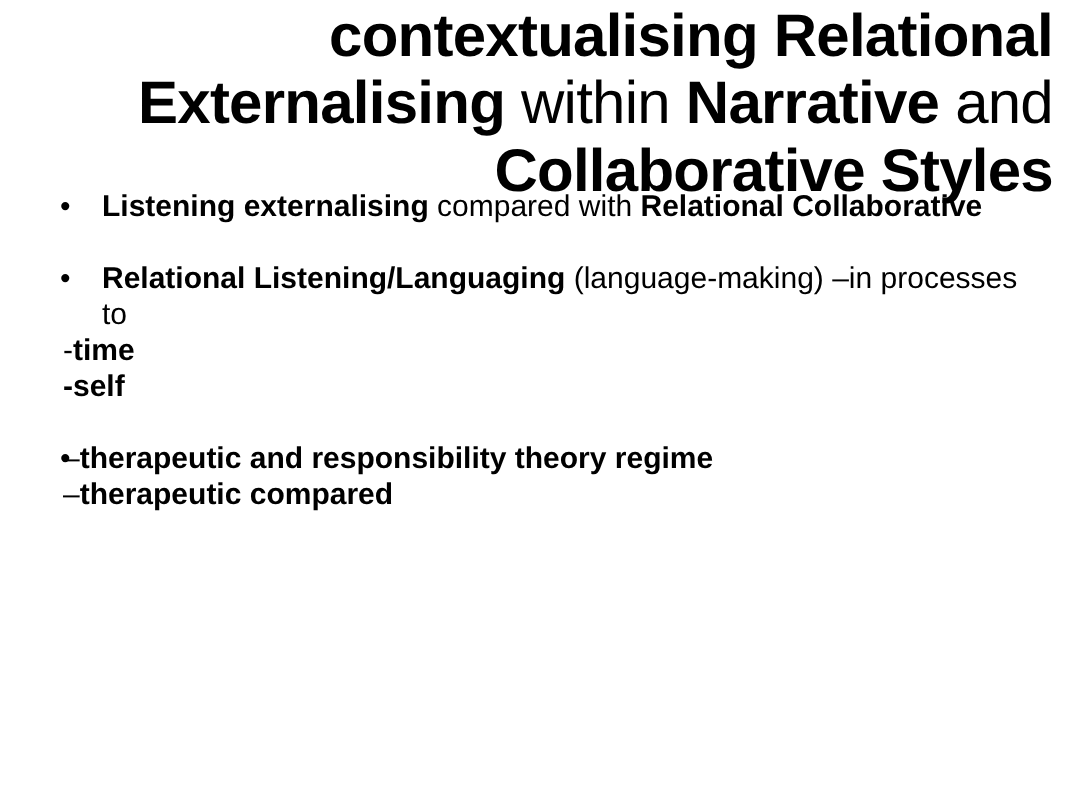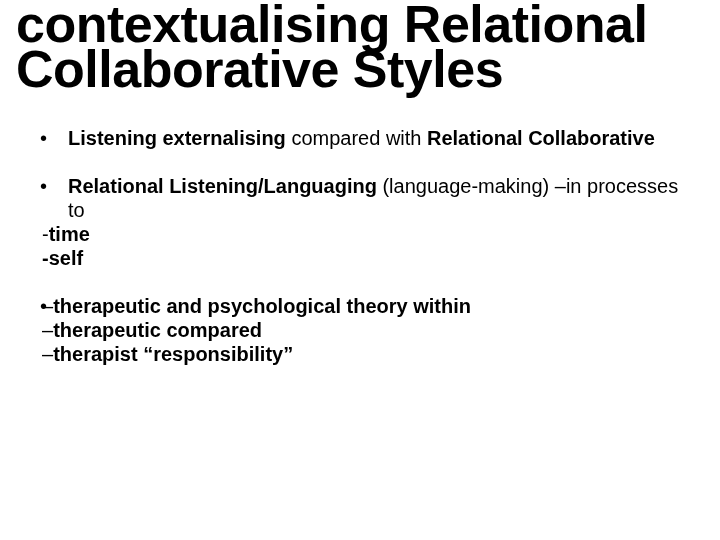--- a/index.html
+++ b/index.html
@@ -16,24 +16,24 @@
   }
   .slide {
     position: relative;
     width: 720px;
     height: 540px;
     background: #ffffff;
   }
   .title {
     position: absolute;
     top: 2px;
-    left: 16px;
+    left: 6px;
     right: 18px;
-    text-align: left;
-    font-size: 52px;
+    text-align: right;
+    font-size: 40px;
     line-height: 45px;
     letter-spacing: -0.5px;
   }
   .body-text {
     position: absolute;
     top: 126px;
     left: 42px;
     right: 20px;
     font-size: 20px;
     line-height: 24px;
@@ -49,27 +49,27 @@
   .spacer { height: 24px; }
   .b { font-weight: 700; }
   .r { font-weight: 400; }
 </style>
 </head>
 <body>
 
 <div class="slide">
   <div class="title">
       <div class="title-line"><span class="b">contextualising Relational</span></div>
+      <div class="title-line"><span class="b">Externalising</span><span class="r"> within </span><span class="b">Narrative</span><span class="r"> and</span></div>
       <div class="title-line"><span class="b">Collaborative Styles</span></div>
     </div>
   <div class="body-text">
       <div class="line bullet"><span class="dot">•</span><span class="b">Listening externalising</span><span class="r"> compared with </span><span class="b">Relational Collaborative</span></div>
       <div class="spacer"></div>
       <div class="line bullet"><span class="dot">•</span><span class="b">Relational Listening/Languaging</span><span class="r"> (language-making) –in processes</span><br><span class="r">to</span></div>
       <div class="line plain"><span class="r">-</span><span class="b">time</span></div>
       <div class="line plain"><span class="b">-self</span></div>
       <div class="spacer"></div>
       <div class="line bullet"><span class="dot">•</span></div>
-      <div class="line plain"><span class="r">–</span><span class="b">therapeutic and psychological theory within</span></div>
+      <div class="line plain"><span class="r">–</span><span class="b">therapeutic and responsibility theory regime</span></div>
       <div class="line plain"><span class="r">–</span><span class="b">therapeutic compared</span></div>
-      <div class="line plain"><span class="r">–</span><span class="b">therapist “responsibility”</span></div>
     </div>
 </div>
 
 </body></html>

